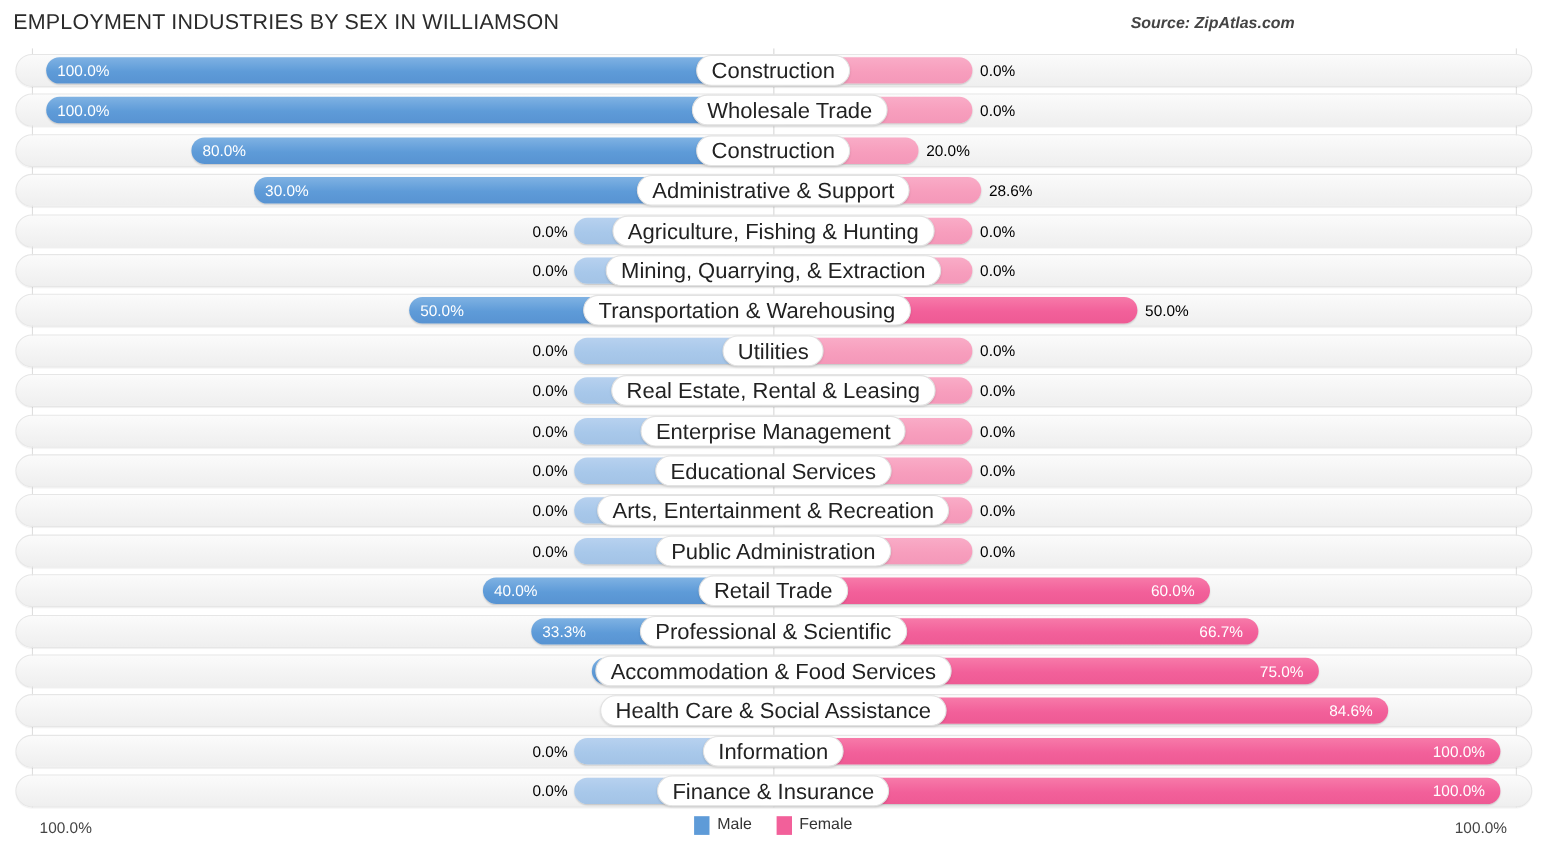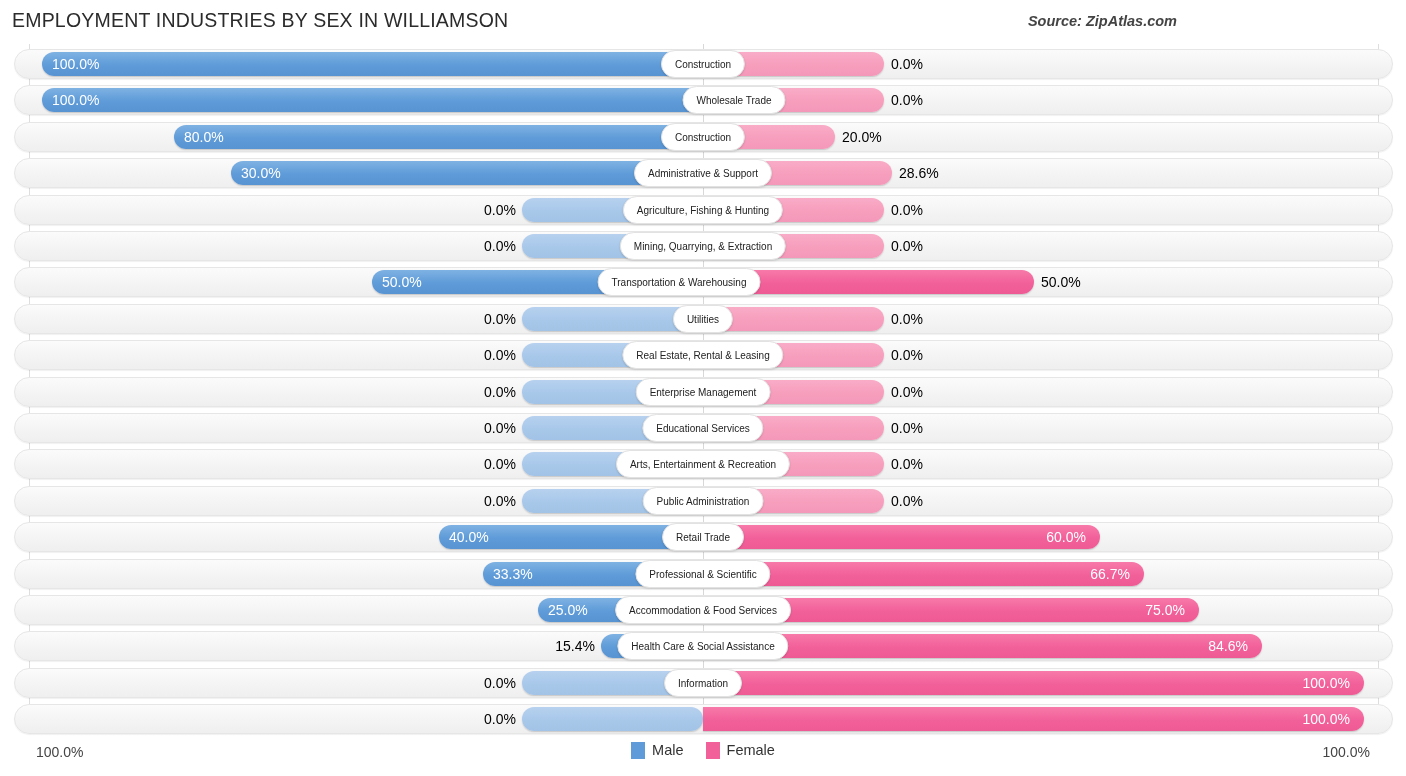--- a/index.html
+++ b/index.html
@@ -146,21 +146,21 @@
   .cat-pill {
     position: absolute;
     top: 1px;
     height: 28px;
     line-height: 28px;
     transform: translateX(-50%);
     background: #ffffff;
     border: 1px solid #e2e2e2;
     border-radius: 14px;
     padding: 0 13px;
-    font-size: 10px;
+    font-size: 20px;
     color: #222222;
     white-space: nowrap;
     box-shadow: 0 1px 2px rgba(0,0,0,0.13);
     box-sizing: border-box;
   }
 
   
   #footer {
     position: absolute;
     left: 0;
@@ -230,21 +230,21 @@
           <div class="cat-pill" style="left: 689px;">Construction</div>
         </div>
       </div>
       <div class="row" style="top: 41.4px;">
         <div class="track"></div>
         <div class="barwrap">
           <div class="bar male" style="left: 28px; width: 661px;"></div>
           <div class="val inside" style="left: 38px; width: auto;">100.0%</div>
           <div class="bar female light zero" style="left: 689px; width: 181px;"></div>
           <div class="val right-out" style="left: 877px;">0.0%</div>
-          <div class="cat-pill" style="left: 720px;">Wholesale Trade</div>
+          <div class="cat-pill" style="left: 704px;">Wholesale Trade</div>
         </div>
       </div>
       <div class="row" style="top: 77.8px;">
         <div class="track"></div>
         <div class="barwrap">
           <div class="bar male" style="left: 160px; width: 529px;"></div>
           <div class="val inside" style="left: 170px; width: auto;">80.0%</div>
           <div class="bar female light" style="left: 689px; width: 132px;"></div>
           <div class="val right-out" style="left: 828px;">20.0%</div>
           <div class="cat-pill" style="left: 689px;">Construction</div>
@@ -400,20 +400,21 @@
           <div class="cat-pill" style="left: 689px;">Information</div>
         </div>
       </div>
       <div class="row" style="top: 660.2px;">
         <div class="track"></div>
         <div class="barwrap">
           <div class="bar male zero" style="left: 508px; width: 181px;"></div>
           <div class="val left-out" style="left: 0px; width: 502px;">0.0%</div>
           <div class="bar female" style="left: 689px; width: 661px;"></div>
           <div class="val inside" style="left: 0px; width: 1336px; text-align: right;">100.0%</div>
+          <div class="cat-pill" style="left: 689px;">Finance &amp; Insurance</div>
         </div>
       </div>
     </div>
 </div>
 
 <div id="footer">
   <div id="axis-left-label">100.0%</div>
   <div id="axis-right-label">100.0%</div>
   <div id="legend">
     <div class="legend-item">

